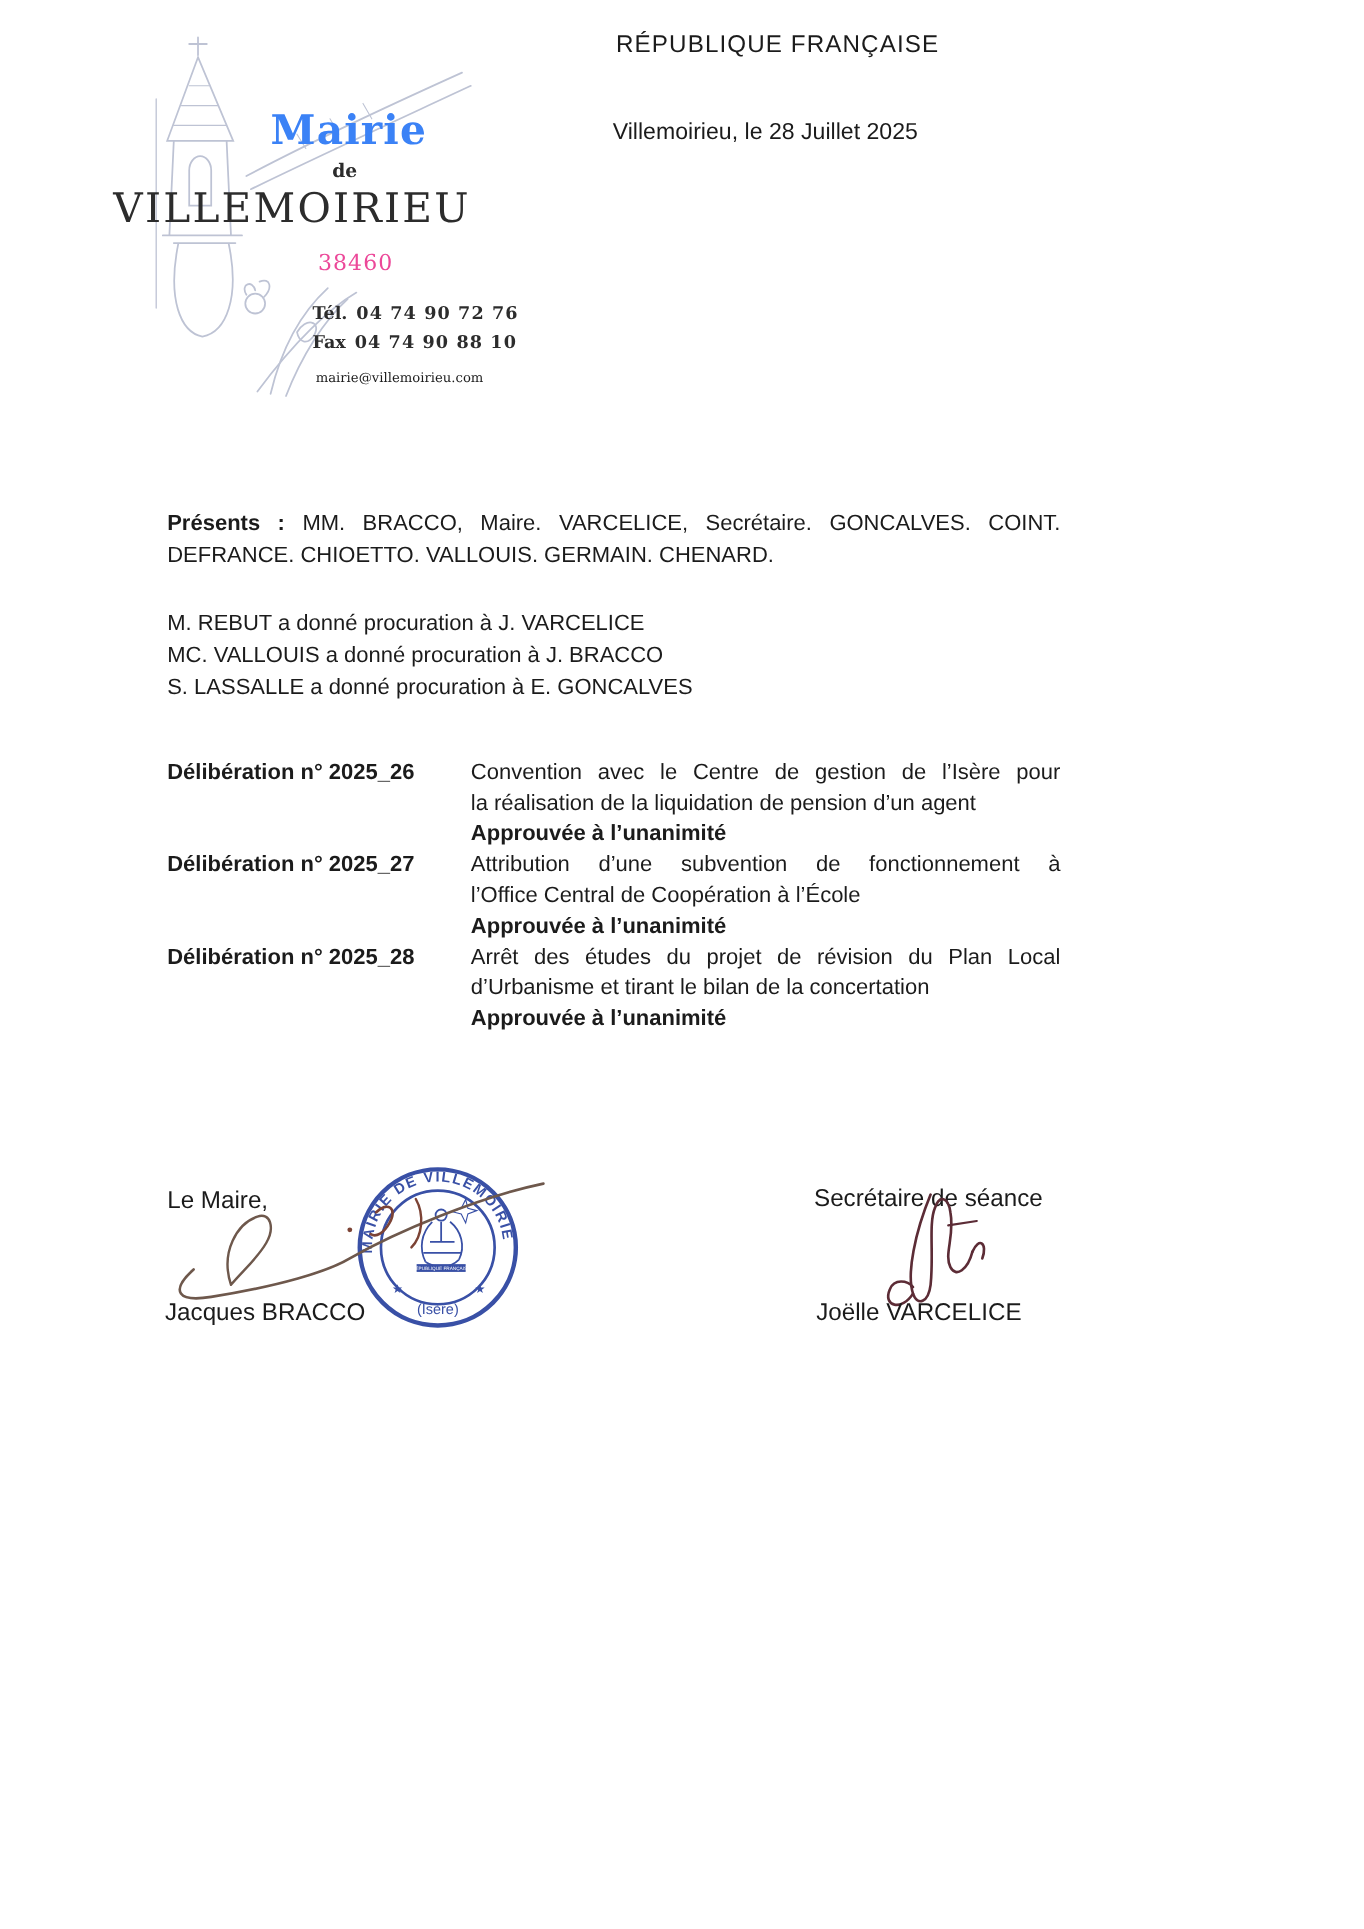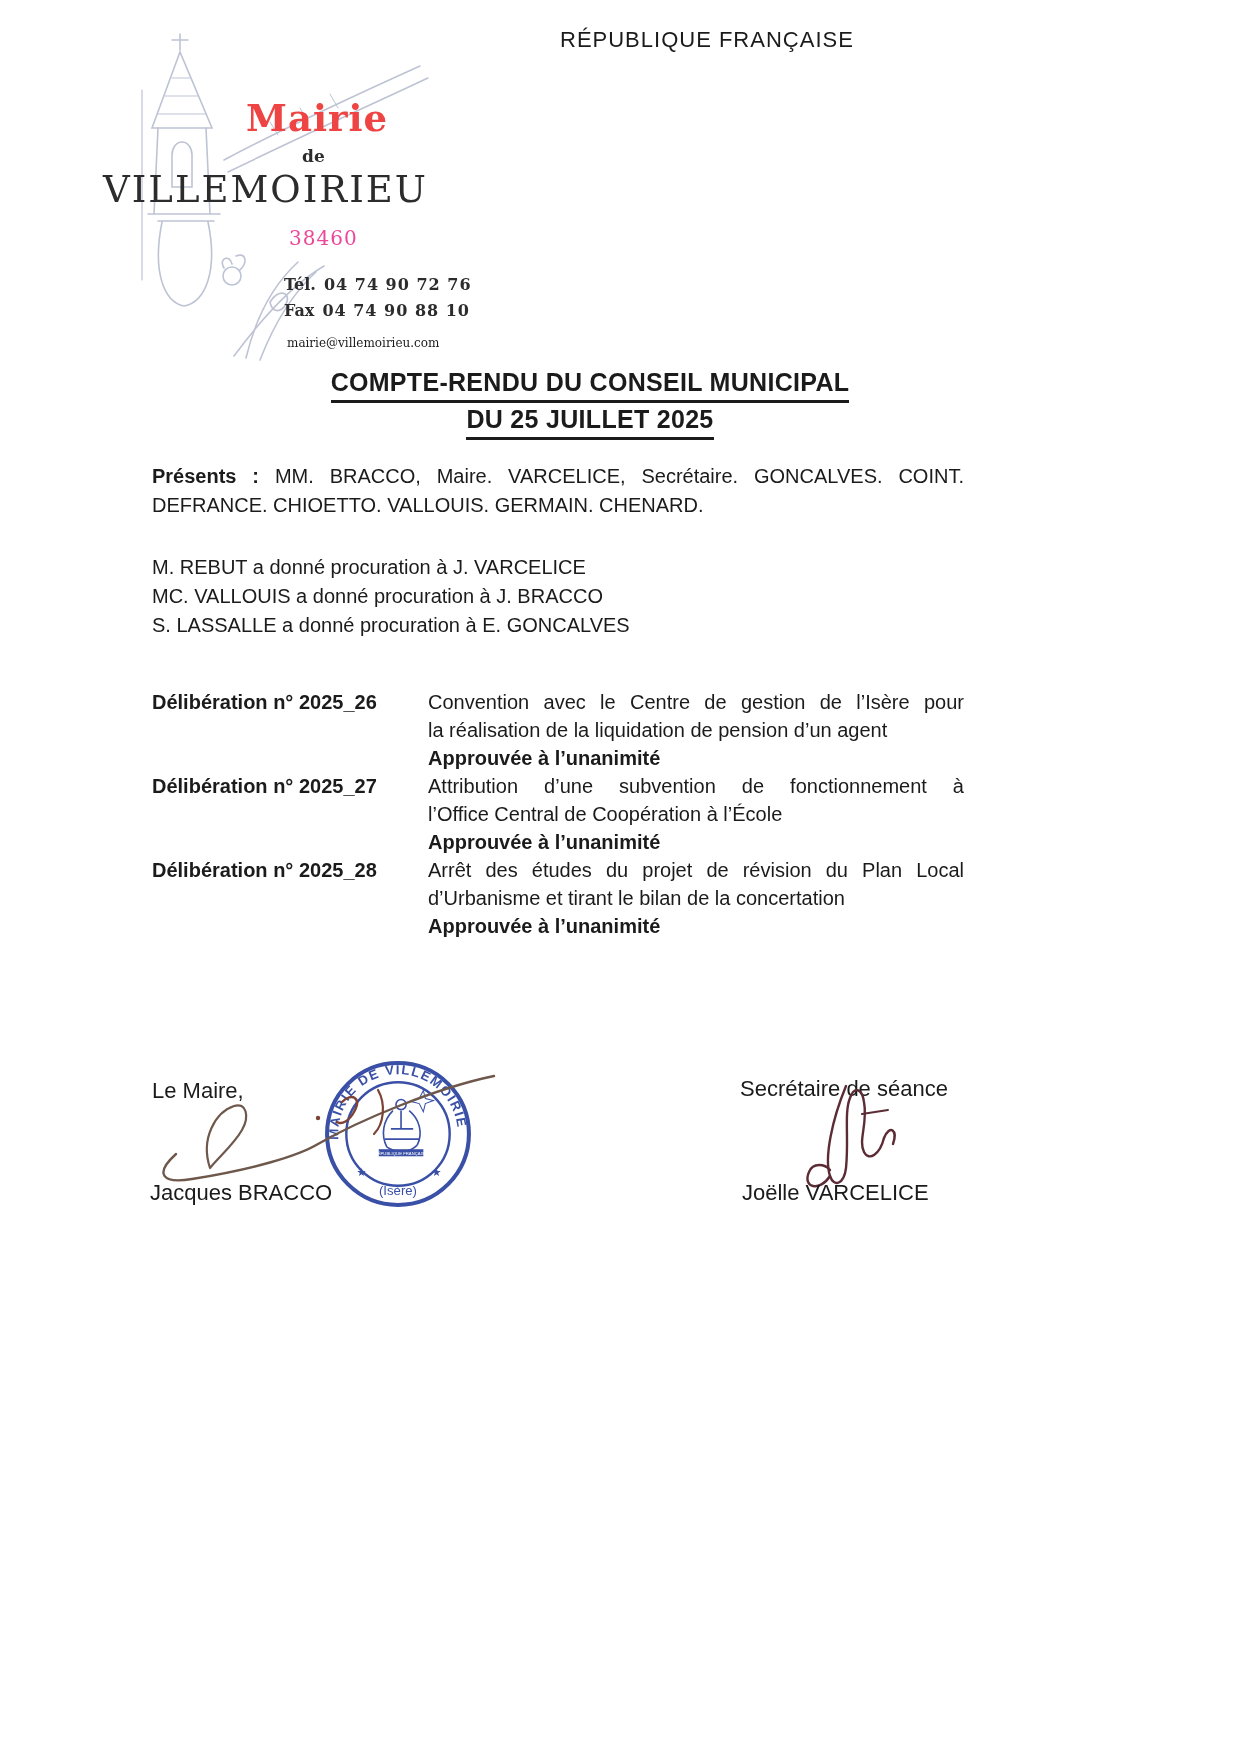--- a/index.html
+++ b/index.html
@@ -10,21 +10,21 @@
     background:#ffffff;
     font-family:"Liberation Sans", sans-serif;
     color:#1b1b1b;
     overflow:hidden;
   }
   
   .sketch{position:absolute;left:128px;top:28px;width:430px;height:340px;}
   .lh-mairie{
     position:absolute;left:246px;top:96px;
     font-family:"DejaVu Serif", serif;font-weight:bold;
-    font-size:37px;color:#ef4444;letter-spacing:1px;
+    font-size:37px;color:#3b82f6;letter-spacing:1px;
   }
   .lh-de{
     position:absolute;left:302px;top:146px;
     font-family:"DejaVu Serif", serif;font-weight:bold;
     font-size:17px;color:#2c2c2c;
   }
   .lh-ville{
     position:absolute;left:103px;top:168px;
     font-family:"DejaVu Serif", serif;font-weight:normal;
     font-size:37px;color:#2c2c2c;letter-spacing:2px;
@@ -110,25 +110,22 @@
   <div class="lh-de">de</div>
   <div class="lh-ville">VILLEMOIRIEU</div>
   <div class="lh-cp">38460</div>
   <div class="lh-contact">
     <div><span>Tél.</span><span class="num">04 74 90 72 76</span></div>
     <div><span>Fax</span><span class="num">04 74 90 88 10</span></div>
   </div>
   <div class="lh-email">mairie@villemoirieu.com</div>
 
   <div class="republic">RÉPUBLIQUE FRANÇAISE</div>
-
-  <div class="title">
-    <span class="u">COMPTE-RENDU DU CONSEIL MUNICIPAL</span><br>
-    <span class="u">DU 25 JUILLET 2025</span>
-  </div>
+  <div class="dateline">Villemoirieu, le 28 Juillet 2025</div>
+
 
   <div class="body-block presents">
     <div class="jline"><b>Présents :</b> <span>MM. BRACCO, Maire. VARCELICE, Secrétaire. GONCALVES. COINT.</span></div>
     <div>DEFRANCE. CHIOETTO. VALLOUIS. GERMAIN. CHENARD.</div>
   </div>
 
   <div class="body-block absents">
     <div>M. REBUT a donné procuration à J. VARCELICE</div>
     <div>MC. VALLOUIS a donné procuration à J. BRACCO</div>
     <div>S. LASSALLE a donné procuration à E. GONCALVES</div>

